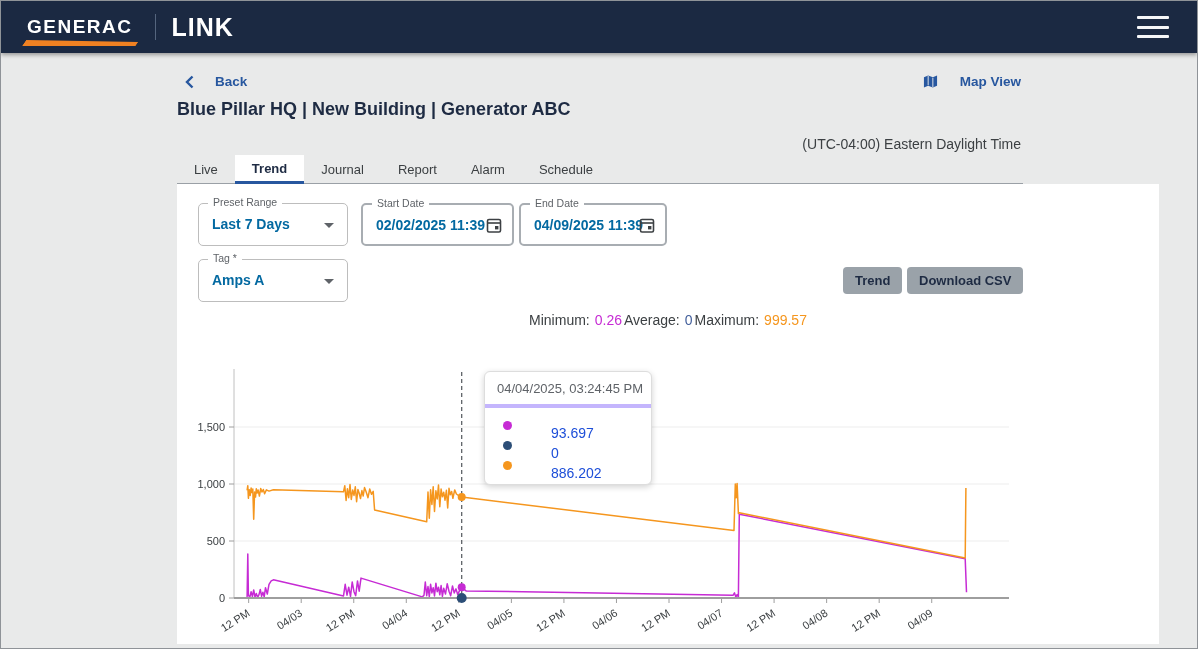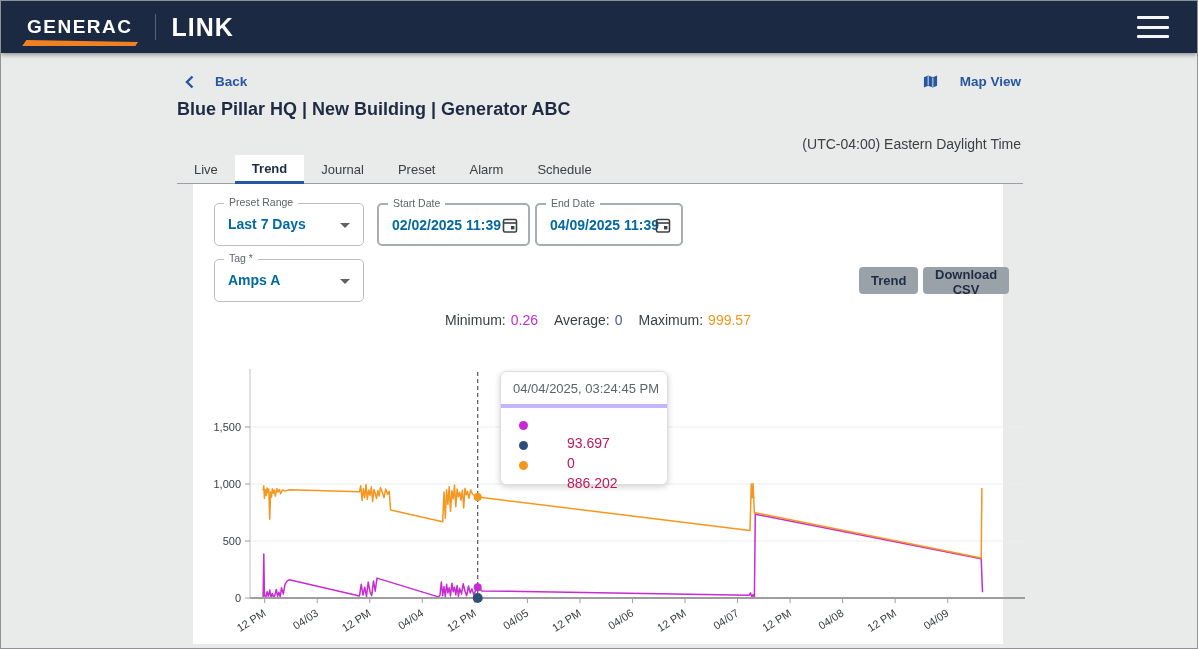--- a/index.html
+++ b/index.html
@@ -34,21 +34,21 @@
   
   .tabs { position:absolute; left:176px; top:154px; display:flex; height:29px; z-index:2; }
   .tab { padding:0 17px; display:flex; align-items:center; font-size:13px; color:#3c4043;
          cursor:pointer; }
   .tab.active { background:#fff; font-weight:bold; color:#1e2b43;
                 border-bottom:3px solid #27579f; }
   .tab-divider { position:absolute; left:176px; top:182px; width:846px; height:1px;
                  background:#9aa0a6; }
 
   
-  .card { position:absolute; left:176px; top:183px; width:810px; height:460px; background:#fff;margin-left:16px; }
+  .card { position:absolute; left:176px; top:183px; width:982px; height:460px; background:#fff; }
 
   
   .field { position:absolute; height:43px; border:1px solid #bdbdbd; border-radius:5px;
            background:#fff; cursor:pointer; }
   .field.date { border:2px solid #a8adb2; }
   .field .flabel { position:absolute; top:-8px; left:9px; background:#fff; padding:0 5px;
            font-size:10.5px; color:#5f6368; white-space:nowrap; }
   .field .fvalue { position:absolute; left:13px; top:12px; font-size:14px; font-weight:600;
            color:#0369a1; white-space:nowrap; }
   .caret { position:absolute; right:13px; top:19px; width:0; height:0;
@@ -56,41 +56,41 @@
            border-top:5px solid #5f6368; }
   .cal-icon { position:absolute; right:10px; top:12px; }
 
   
   .gbtn { position:absolute; height:27px; background:#9aa2a9; border:none; border-radius:4px;
           color:#1e2b43; font-weight:bold; font-size:13px; font-family:inherit;
           padding:0 12px; cursor:pointer; }
 
   
   .stats { position:absolute; left:0; top:128px; width:100%; display:flex;
-           justify-content:center; gap:16px; font-size:14px; color:#3c4043; }
+           justify-content:center; gap:2px; font-size:14px; color:#3c4043; }
   .stat { display:flex; gap:5px; }
   .stat .v-min { color:#c62bd4; }
   .stat .v-avg { color:#44609c; }
   .stat .v-max { color:#f5961e; }
 
   
   .chart-wrap { position:absolute; left:4px; top:185px; width:845px; height:272px; }
   .chart-wrap svg { width:845px; height:272px; }
 
   
   .tooltip { position:absolute; left:307px; top:187px; width:168px; background:#fff;
              border:1px solid #ddd; border-radius:6px; box-shadow:0 2px 6px rgba(0,0,0,.18);
              z-index:4; }
   .tooltip .tt-head { padding:9px 12px 8px 12px; font-size:13px; color:#5f6368;
              border-bottom:4px solid #c4b5fd; white-space:nowrap; }
   .tooltip .tt-rows { padding:7px 0 9px 0; }
   .tooltip .tt-row { position:relative; height:20px; }
   .tooltip .tt-dot { position:absolute; left:18px; top:6px; width:9px; height:9px;
              border-radius:50%; }
-  .tooltip .tt-val { position:absolute; left:66px; top:20px; font-size:14px; color:#be185d; }
+  .tooltip .tt-val { position:absolute; left:66px; top:10px; font-size:14px; color:#1d4ed8; }
 </style>
 </head>
 <body>
 
 <div class="screen">
 
   <div class="topbar">
     <div class="brand">
       <span>GENERAC</span>
       <span class="brand-swoosh"></span>
@@ -119,21 +119,21 @@
     <span>Map View</span>
   </div>
 
   <div class="page-title">Blue Pillar HQ | New Building | Generator ABC</div>
   <div class="timezone">(UTC-04:00) Eastern Daylight Time</div>
 
   <div class="tabs">
     <div class="tab">Live</div>
     <div class="tab active">Trend</div>
     <div class="tab">Journal</div>
-    <div class="tab">Preset</div>
+    <div class="tab">Report</div>
     <div class="tab">Alarm</div>
     <div class="tab">Schedule</div>
   </div>
   <div class="tab-divider"></div>
 
   <div class="card">
 
     <div class="field" style="left:21px; top:19px; width:150px;">
       <span class="flabel">Preset Range</span>
       <span class="fvalue">Last 7 Days</span>

